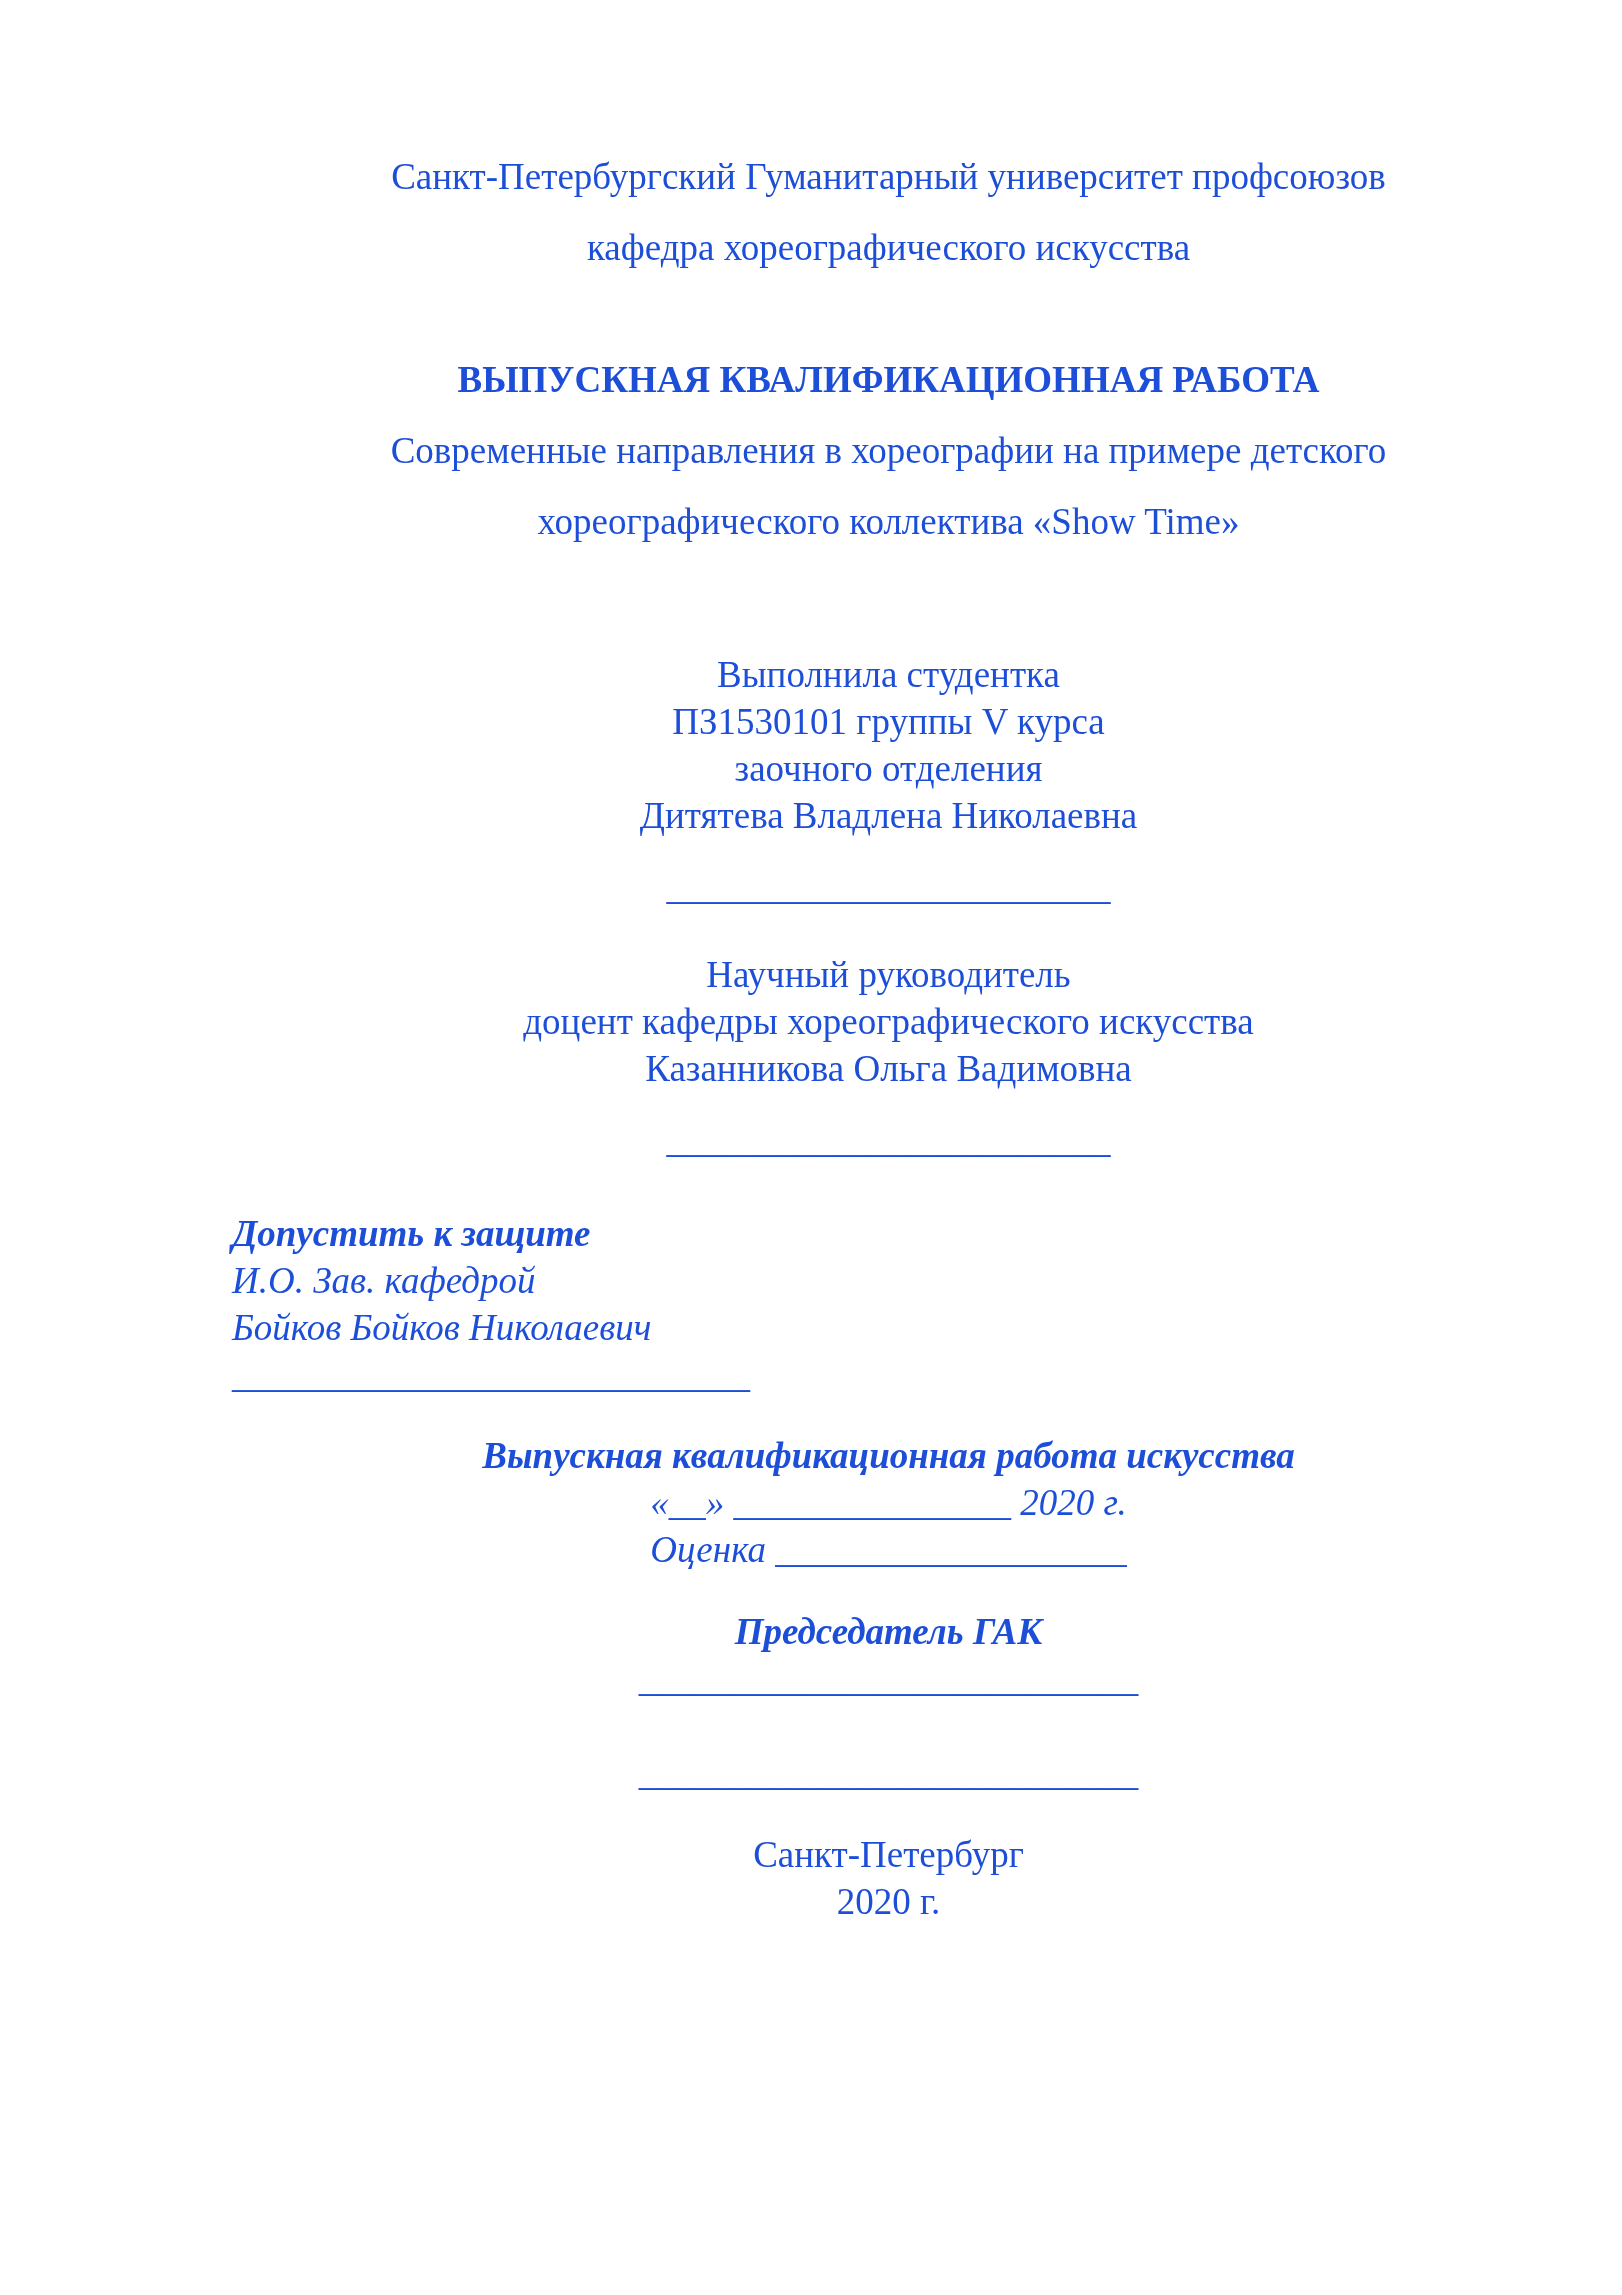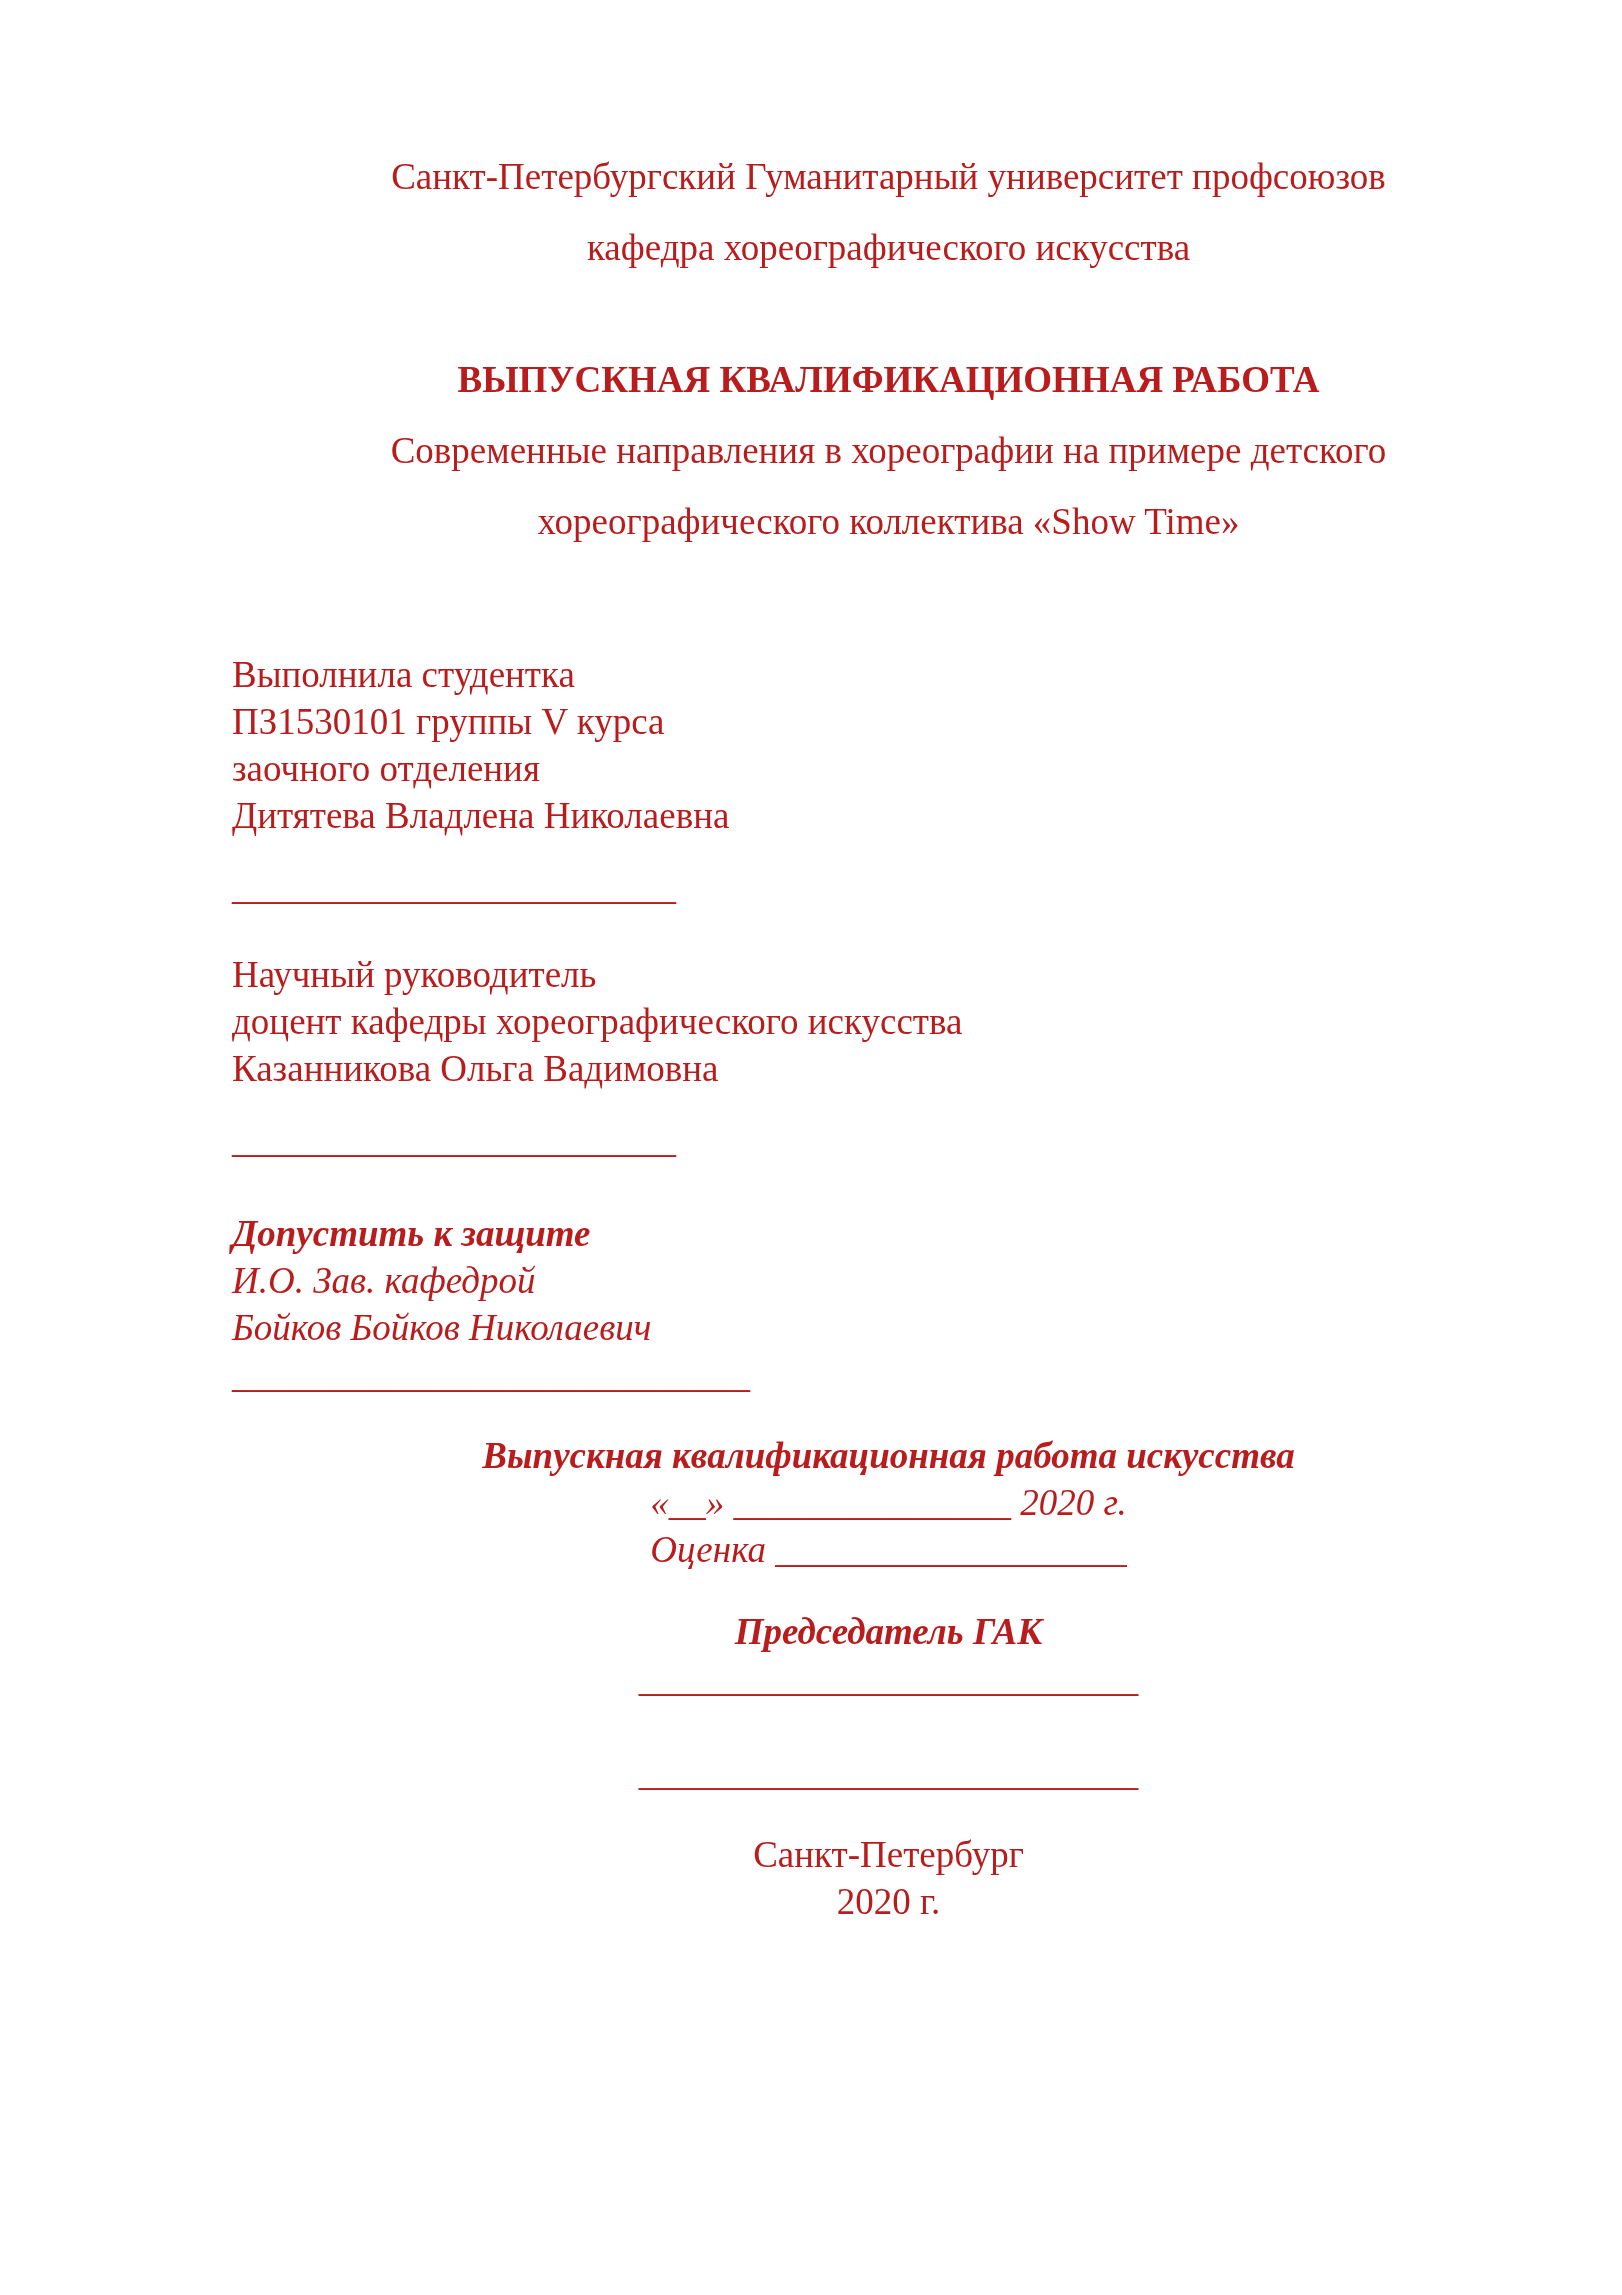--- a/index.html
+++ b/index.html
@@ -1,35 +1,35 @@
 <!DOCTYPE html>
 <html lang="ru" style="font-size:12.6px"><head>
 <meta charset="utf-8">
 <style>
   html, body { margin: 0; padding: 0; background: #ffffff; }
   .page {
     position: relative;
     width: 1623px;
     height: 2295px;
     background: #ffffff;
-    color: #b91c1c;
+    color: #1d4ed8;
     font-family: "Liberation Serif", "DejaVu Serif", serif;
     font-size: 37px;
     overflow: hidden;
   }
   .content {
     margin-left: 232px;
     width: 1313px;
     padding-top: 141px;
   }
   .content p { margin: 0; padding: 0; }
   .ls15 p { line-height: 71px; }
   .ls10 p { line-height: 47px; }
   .c { text-align: center; }
-  .r { text-align: left; }
+  .r { text-align: center; }
   .l { text-align: left; }
   .b  { font-weight: bold; }
   .i  { font-style: italic; }
   .bi { font-weight: bold; font-style: italic; }
 
   .block-title        { margin-top: 61px; }
   .block-student      { margin-top: 94px; }
   .block-student-sign { margin-top: 24px; }
   .block-supervisor   { margin-top: 41px; }
   .block-superv-sign  { margin-top: 23.6px; }

